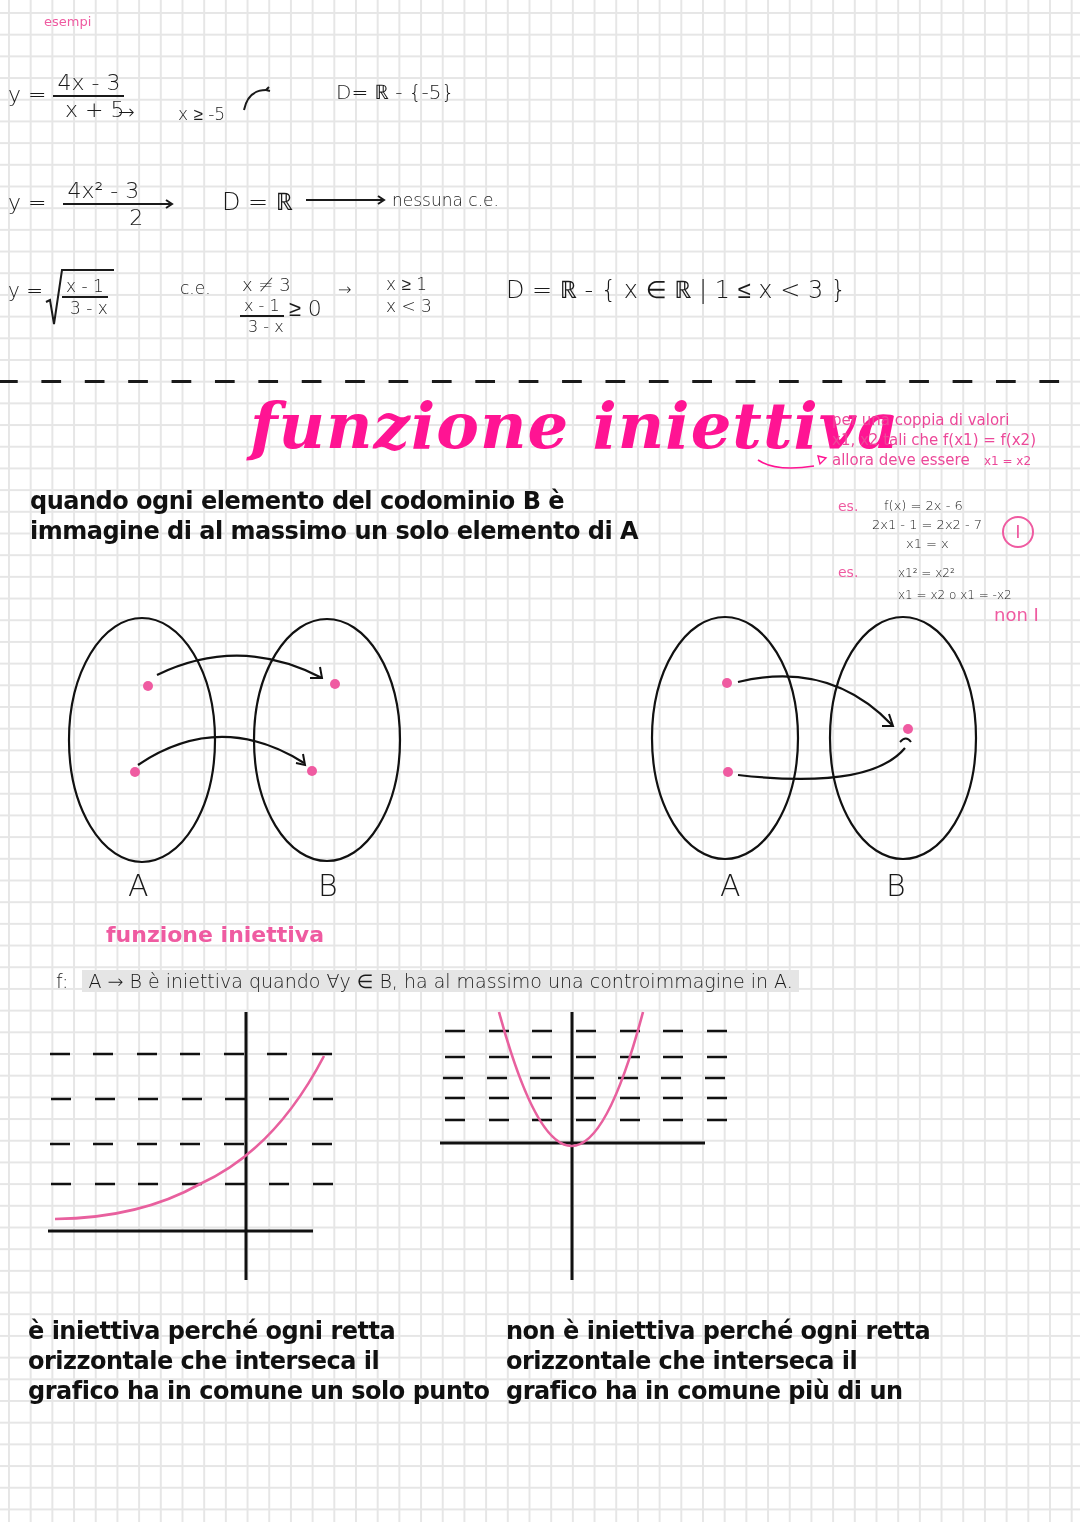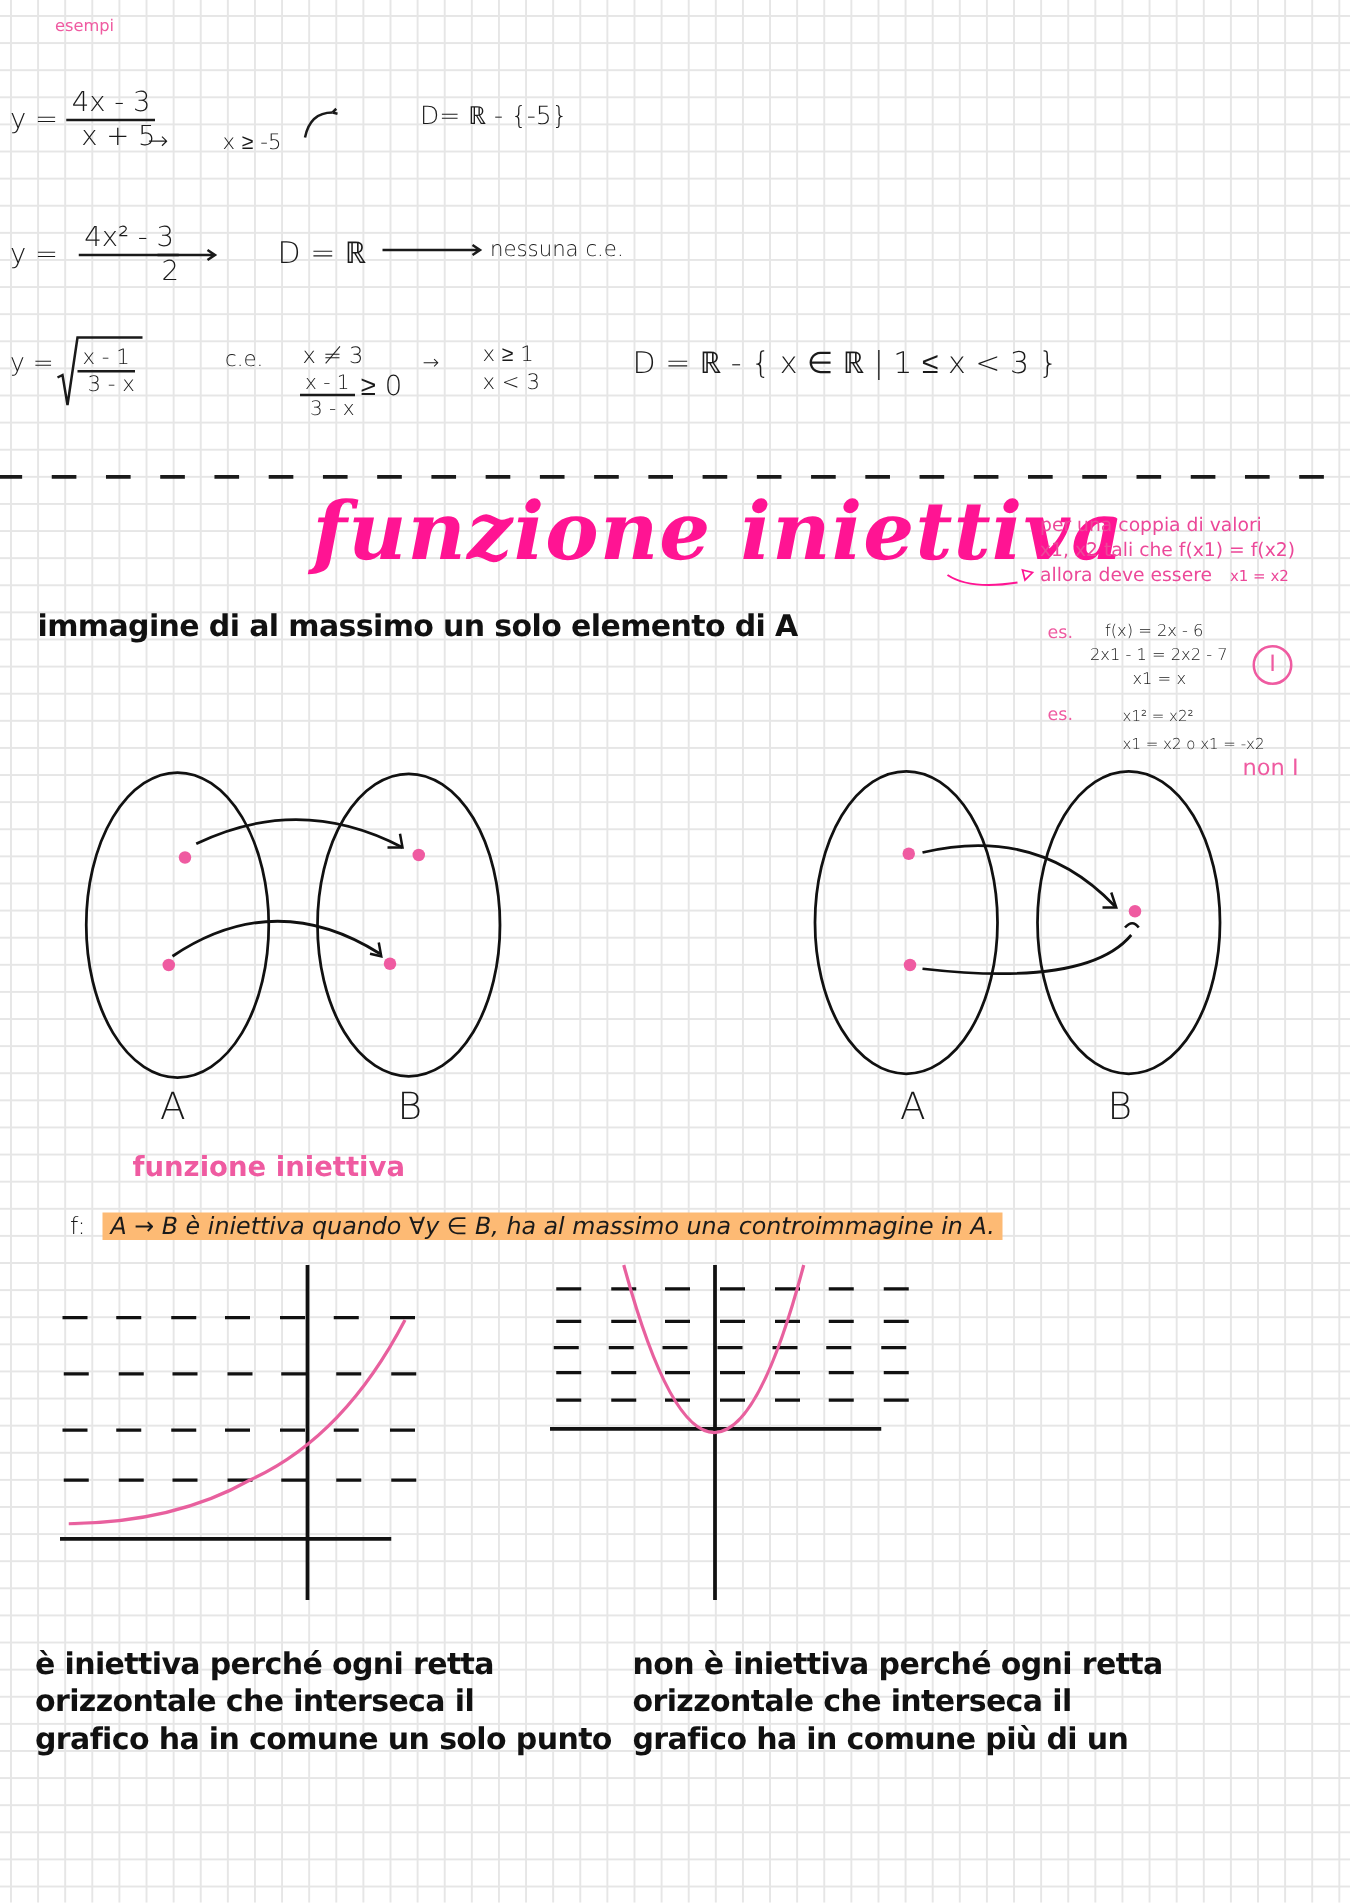--- a/index.html
+++ b/index.html
@@ -15,21 +15,21 @@
     color:#111;
   }
   .abs { position:absolute; white-space:nowrap; }
   .hand { font-family:"DejaVu Sans", sans-serif; font-weight:300; color:#1a1a1a; }
   .pink { color:#ef5ba1; }
   .frac { display:inline-flex; flex-direction:column; align-items:flex-end; vertical-align:middle; }
   .frac .num { border-bottom:2px solid #1a1a1a; padding:0 4px; }
   .bold-note { font-family:"DejaVu Sans", sans-serif; font-weight:bold; font-size:24px; line-height:30px; color:#111; letter-spacing:-0.5px; }
   .title-script { font-family:"DejaVu Serif", serif; font-style:italic; font-weight:bold; color:#ff1493; font-size:64px; letter-spacing:1px; }
   svg { position:absolute; overflow:visible; }
-  .highlight { background:#fdba74;font-style:italic; }
+  .highlight { background:#e5e5e5; }
 </style>
 </head>
 <body>
 
 <div class="abs pink" style="left:32px;top:14px;font-size:13px;margin-left:12px;">esempi</div>
 
 <div class="abs hand" style="left:8px;top:70px;font-size:22px;">
   <span>y =</span>
   <span class="frac" style="font-size:22px;">
     <span class="num">4x - 3</span>
@@ -92,20 +92,21 @@
   <path d="M62 10 L70 12 L64 18 Z" stroke="#ff1493" stroke-width="1.4" fill="none"></path>
 </svg>
 
 <div class="abs pink" style="left:832px;top:410px;font-size:15px;line-height:20px;color:#ec4899;">
   <div>per una coppia di valori</div>
   <div>x1, x2 tali che f(x1) = f(x2)</div>
   <div><span>allora deve essere</span>&nbsp;&nbsp;&nbsp;<span style="font-size:12px;">x1 = x2</span></div>
 </div>
 
 <div class="abs bold-note" style="left:30px;top:486px;">
+  <div>quando ogni elemento del codominio B è</div>
   <div>immagine di al massimo un solo elemento di A</div>
 </div>
 
 <div class="abs pink" style="left:838px;top:498px;font-size:14px;">es.</div>
 <div class="abs hand" style="left:884px;top:496px;font-size:13px;line-height:19px;">
   <div>f(x) = 2x - 6</div>
   <div style="margin-left:-12px;">2x1 - 1 = 2x2 - 7</div>
   <div style="margin-left:22px;">x1 = x</div>
 </div>
 <div class="abs" style="left:1002px;top:516px;width:28px;height:28px;border:2px solid #ef5ba1;border-radius:50%;text-align:center;line-height:28px;font-size:18px;color:#ef5ba1;">I</div>

